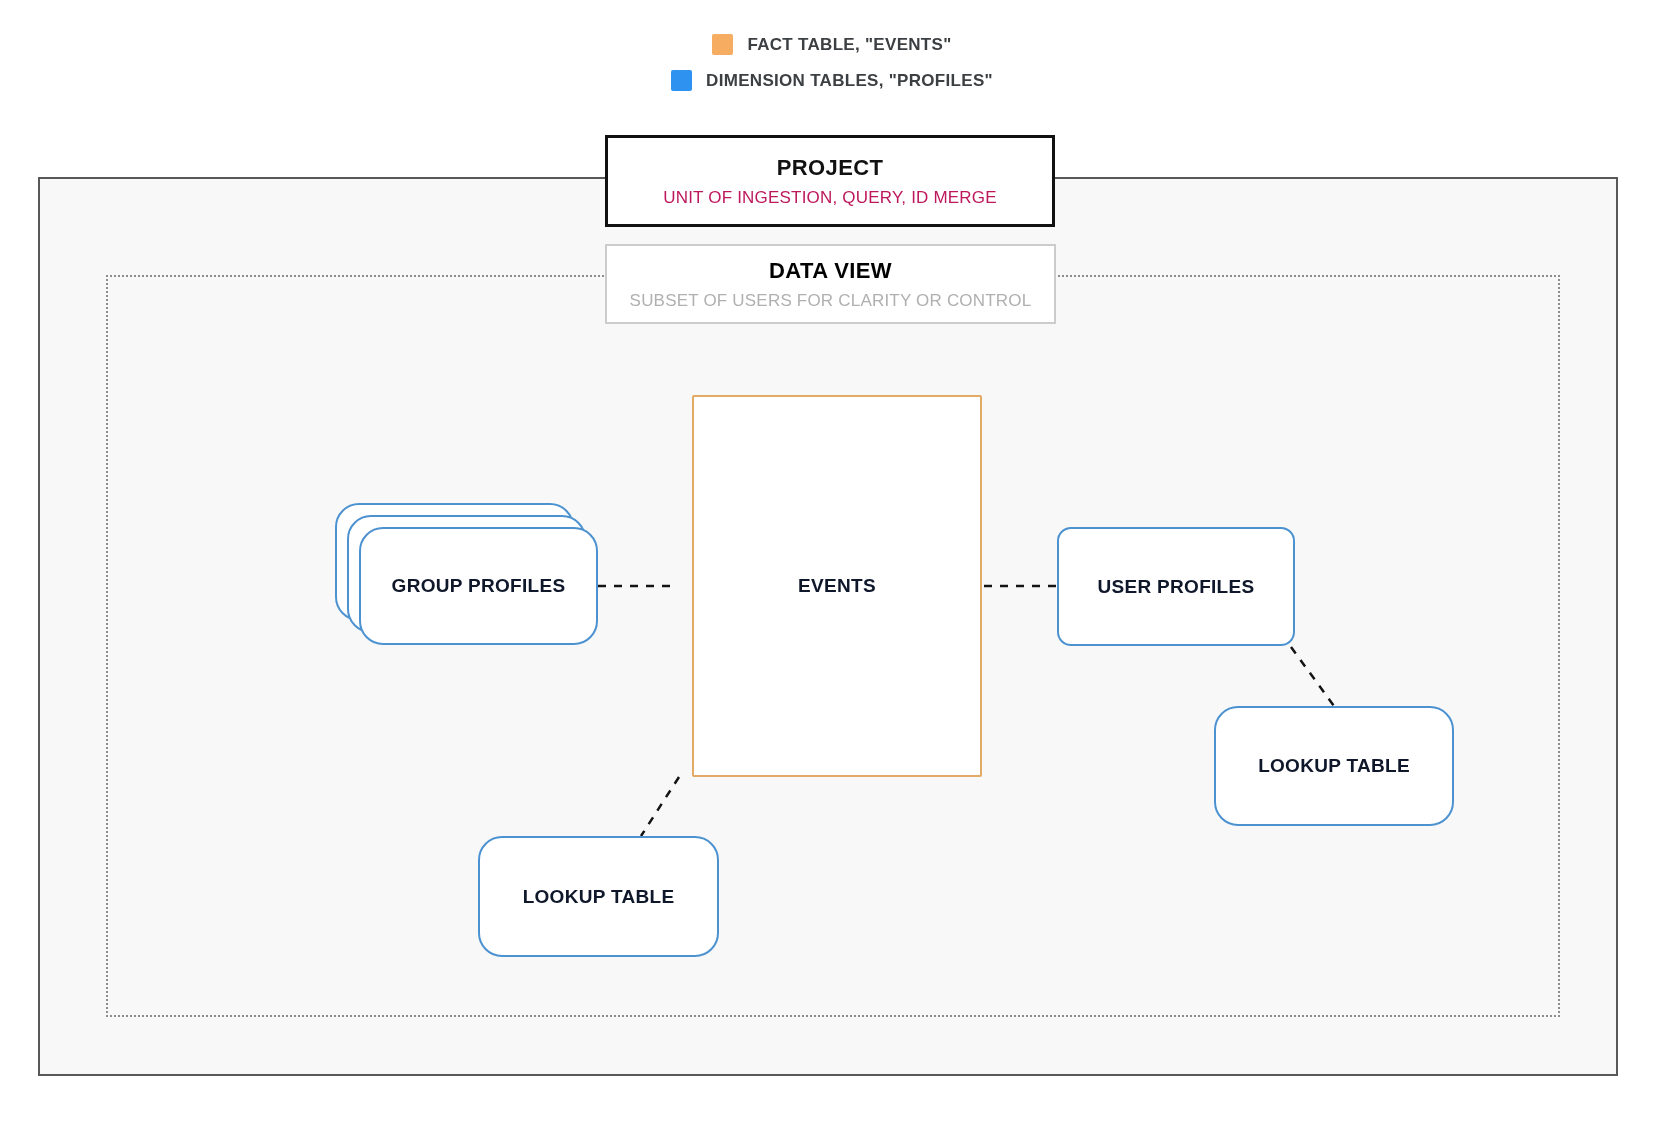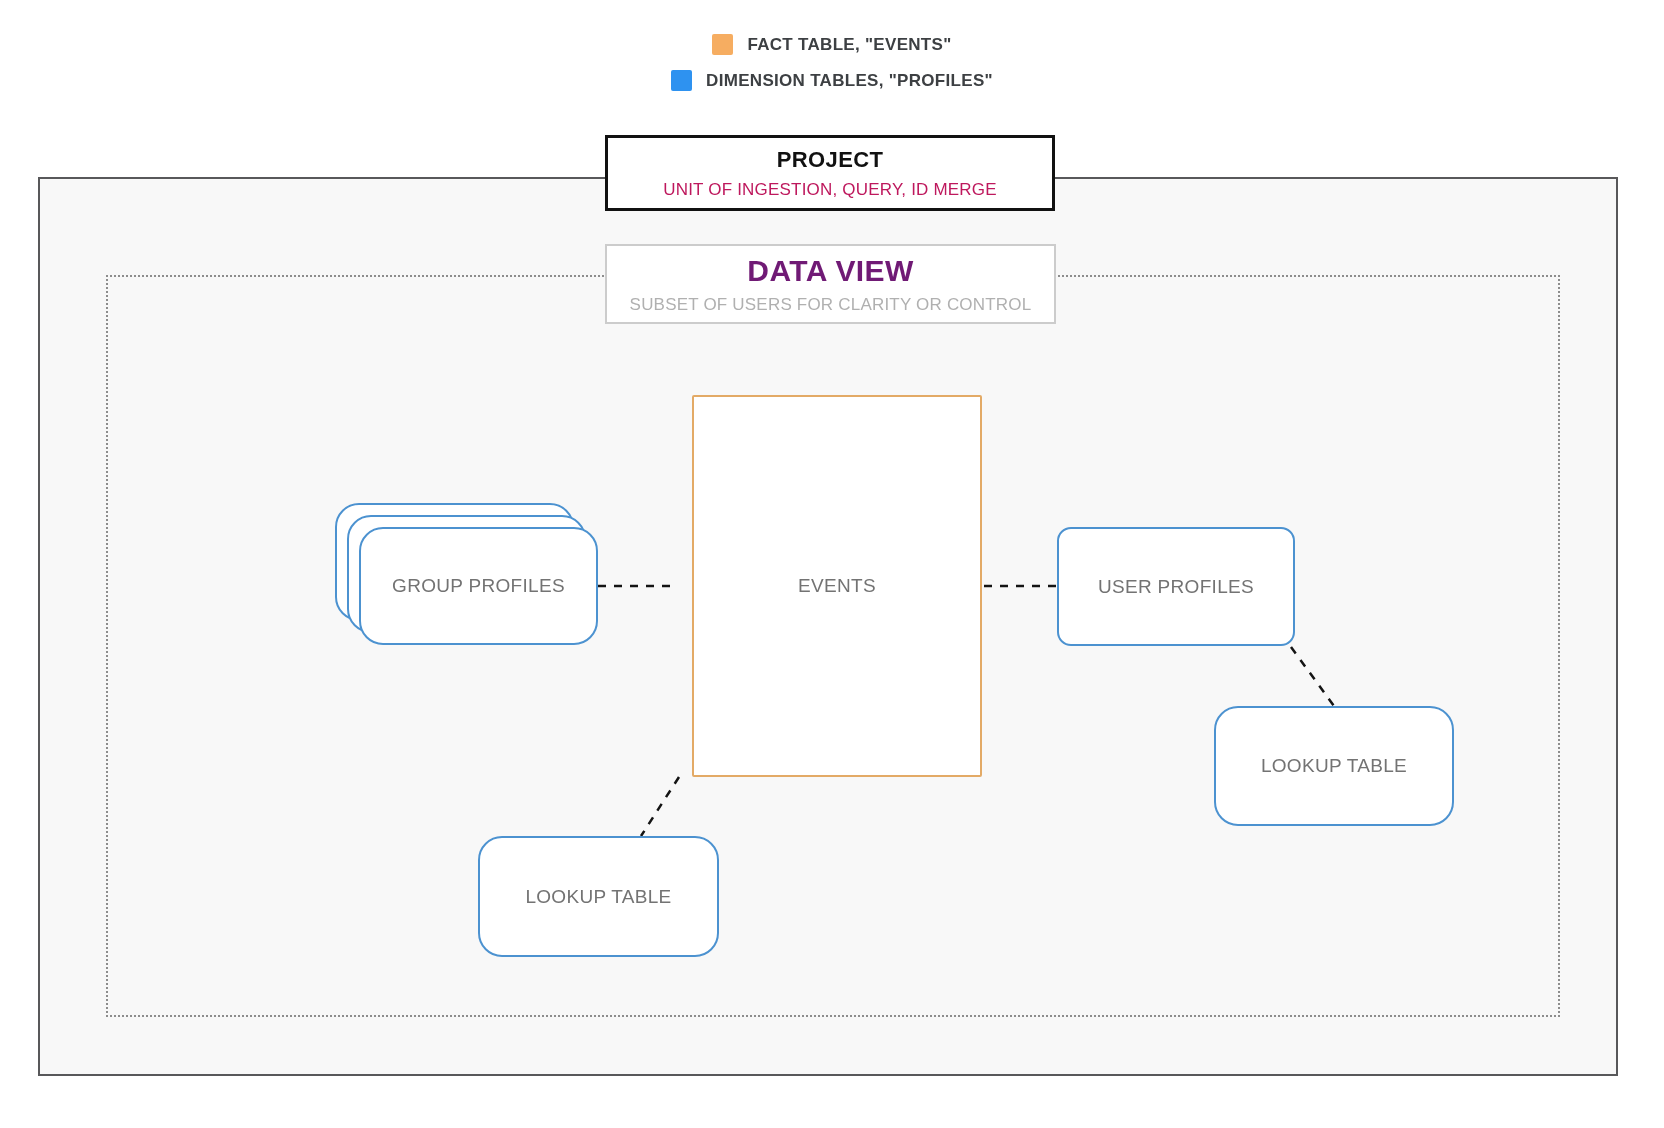--- a/index.html
+++ b/index.html
@@ -32,41 +32,41 @@
     border: 2px dotted #8d8d8d; z-index: 2;
   }
 
   
   .header-box {
     position: absolute; display: flex; flex-direction: column;
     align-items: center; justify-content: center; gap: 7px;
     background: #ffffff; z-index: 5; text-align: center;
   }
   .project-box {
-    left: 605px; top: 135px; width: 450px; height: 76px;
+    left: 605px; top: 135px; width: 450px; height: 92px;
     border: 3px solid #111111;
   }
   .project-box .hb-title { font-size: 22px; font-weight: bold; color: #111111; letter-spacing: 0.4px; }
   .project-box .hb-subtitle { font-size: 17px; color: #be185d; letter-spacing: 0.2px; }
   .dataview-box {
     left: 605px; top: 244px; width: 451px; height: 80px;
     border: 2px solid #cccccc;
   }
-  .dataview-box .hb-title { font-size: 30px; font-weight: bold; color: #701a75; letter-spacing: 0.4px; }
+  .dataview-box .hb-title { font-size: 22px; font-weight: bold; color: #000000; letter-spacing: 0.4px; }
   .dataview-box .hb-subtitle { font-size: 17px; color: #b0b0b0; letter-spacing: 0.2px; }
 
   
   .connectors { position: absolute; inset: 0; z-index: 3; pointer-events: none; }
 
   
   .node {
     position: absolute; display: flex; align-items: center; justify-content: center;
     background: #ffffff; z-index: 4; text-align: center;
   }
-  .node-label { font-size: 19px; font-weight: normal; color: #737373; letter-spacing: 0.3px; }
+  .node-label { font-size: 19px; font-weight: bold; color: #0f172a; letter-spacing: 0.3px; }
   .events-node {
     left: 692px; top: 395px; width: 290px; height: 382px;
     border: 2px solid #e3aa66; border-radius: 2px;
   }
   .profile-node { border: 2px solid #4c92d0; border-radius: 24px; }
   .user-profiles-node  { left: 1057px; top: 527px; width: 238px; height: 119px; border-radius: 14px; }
   .lookup-right-node   { left: 1214px; top: 706px; width: 240px; height: 120px; }
   .lookup-left-node    { left: 478px;  top: 836px; width: 241px; height: 121px; }
   .group-profiles-node { left: 359px;  top: 527px; width: 239px; height: 118px; }
   .stack-card {

